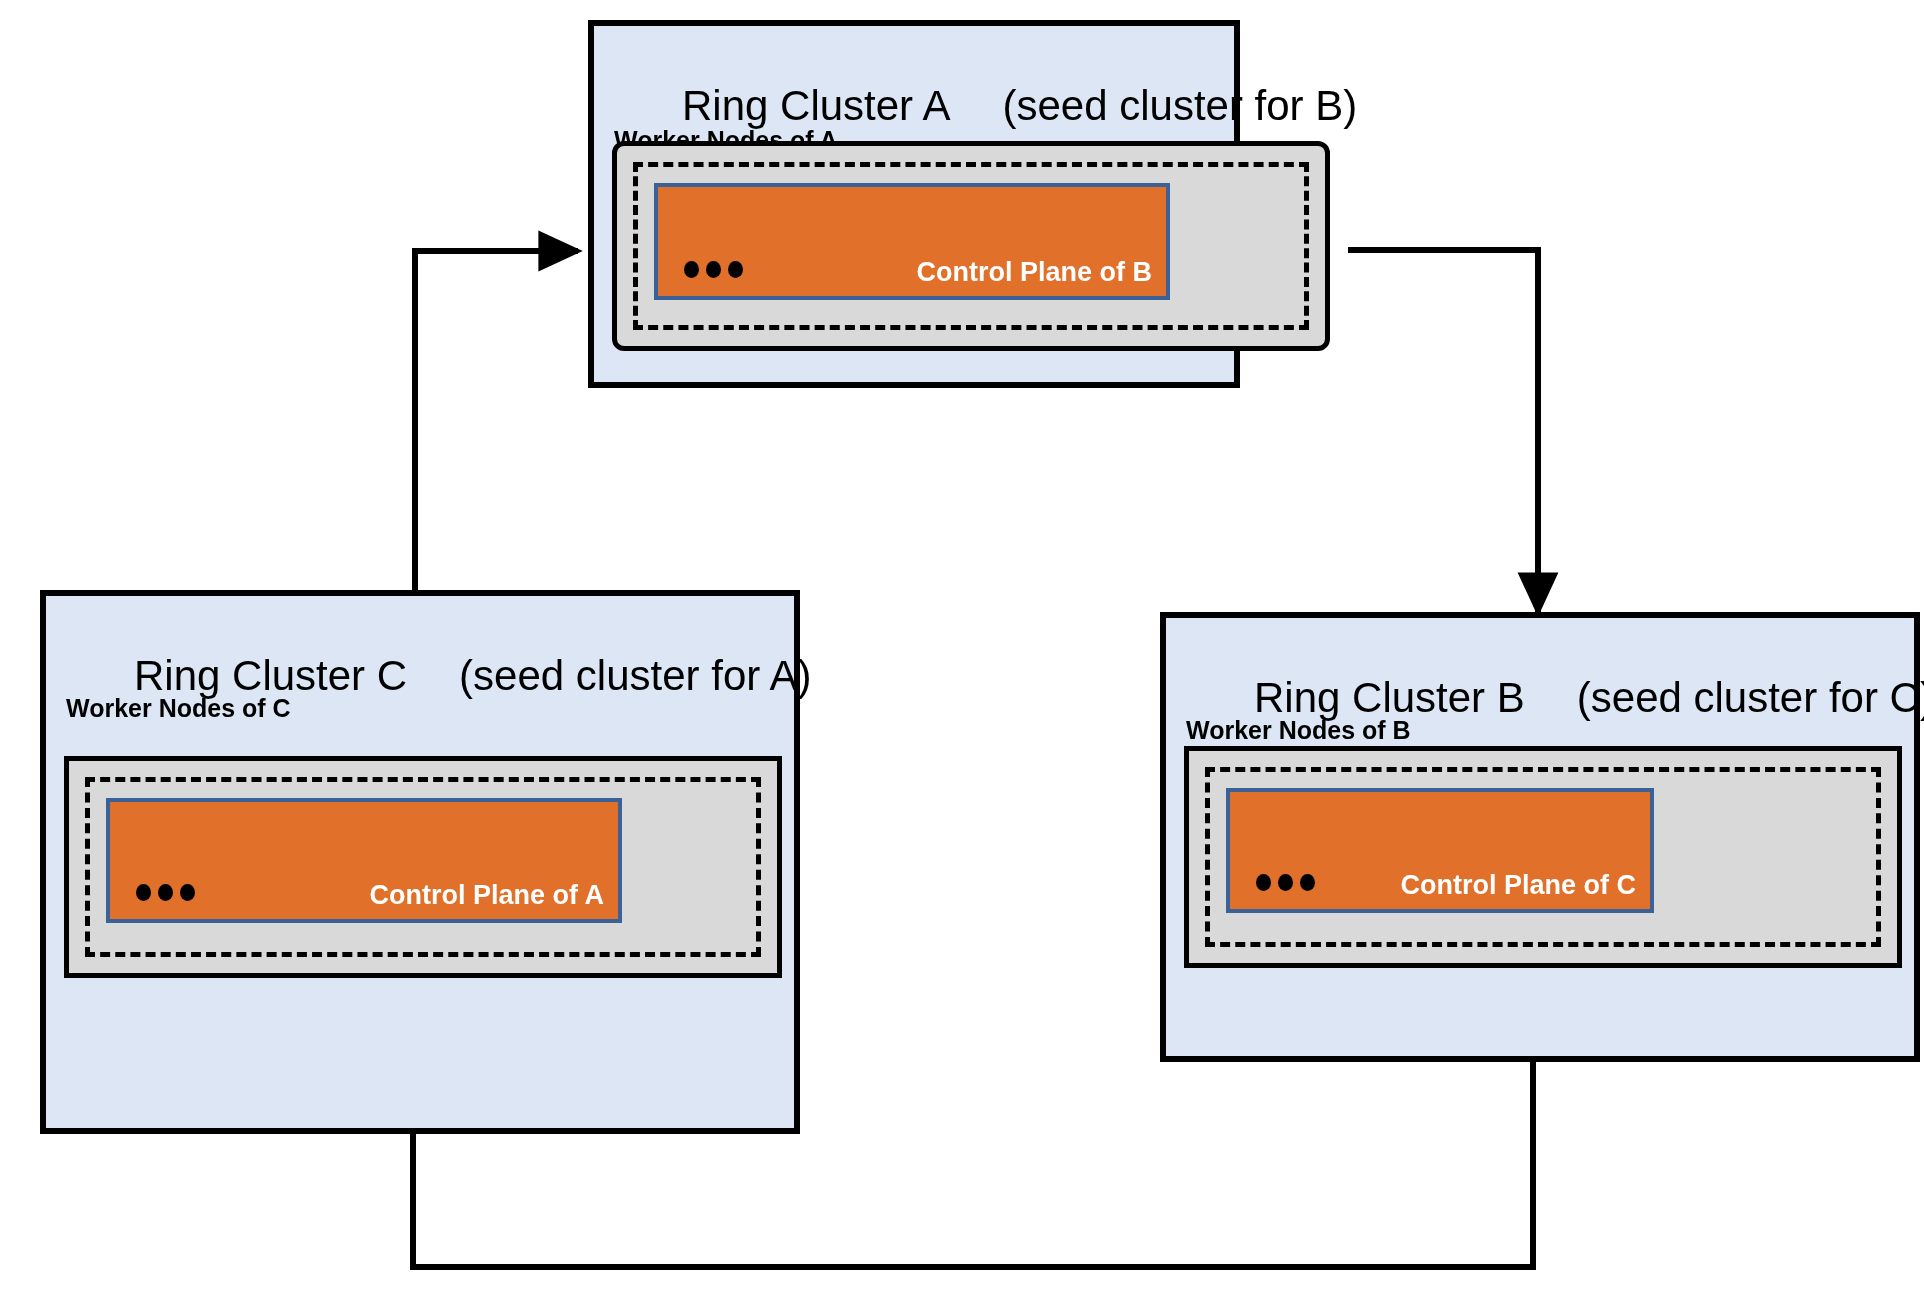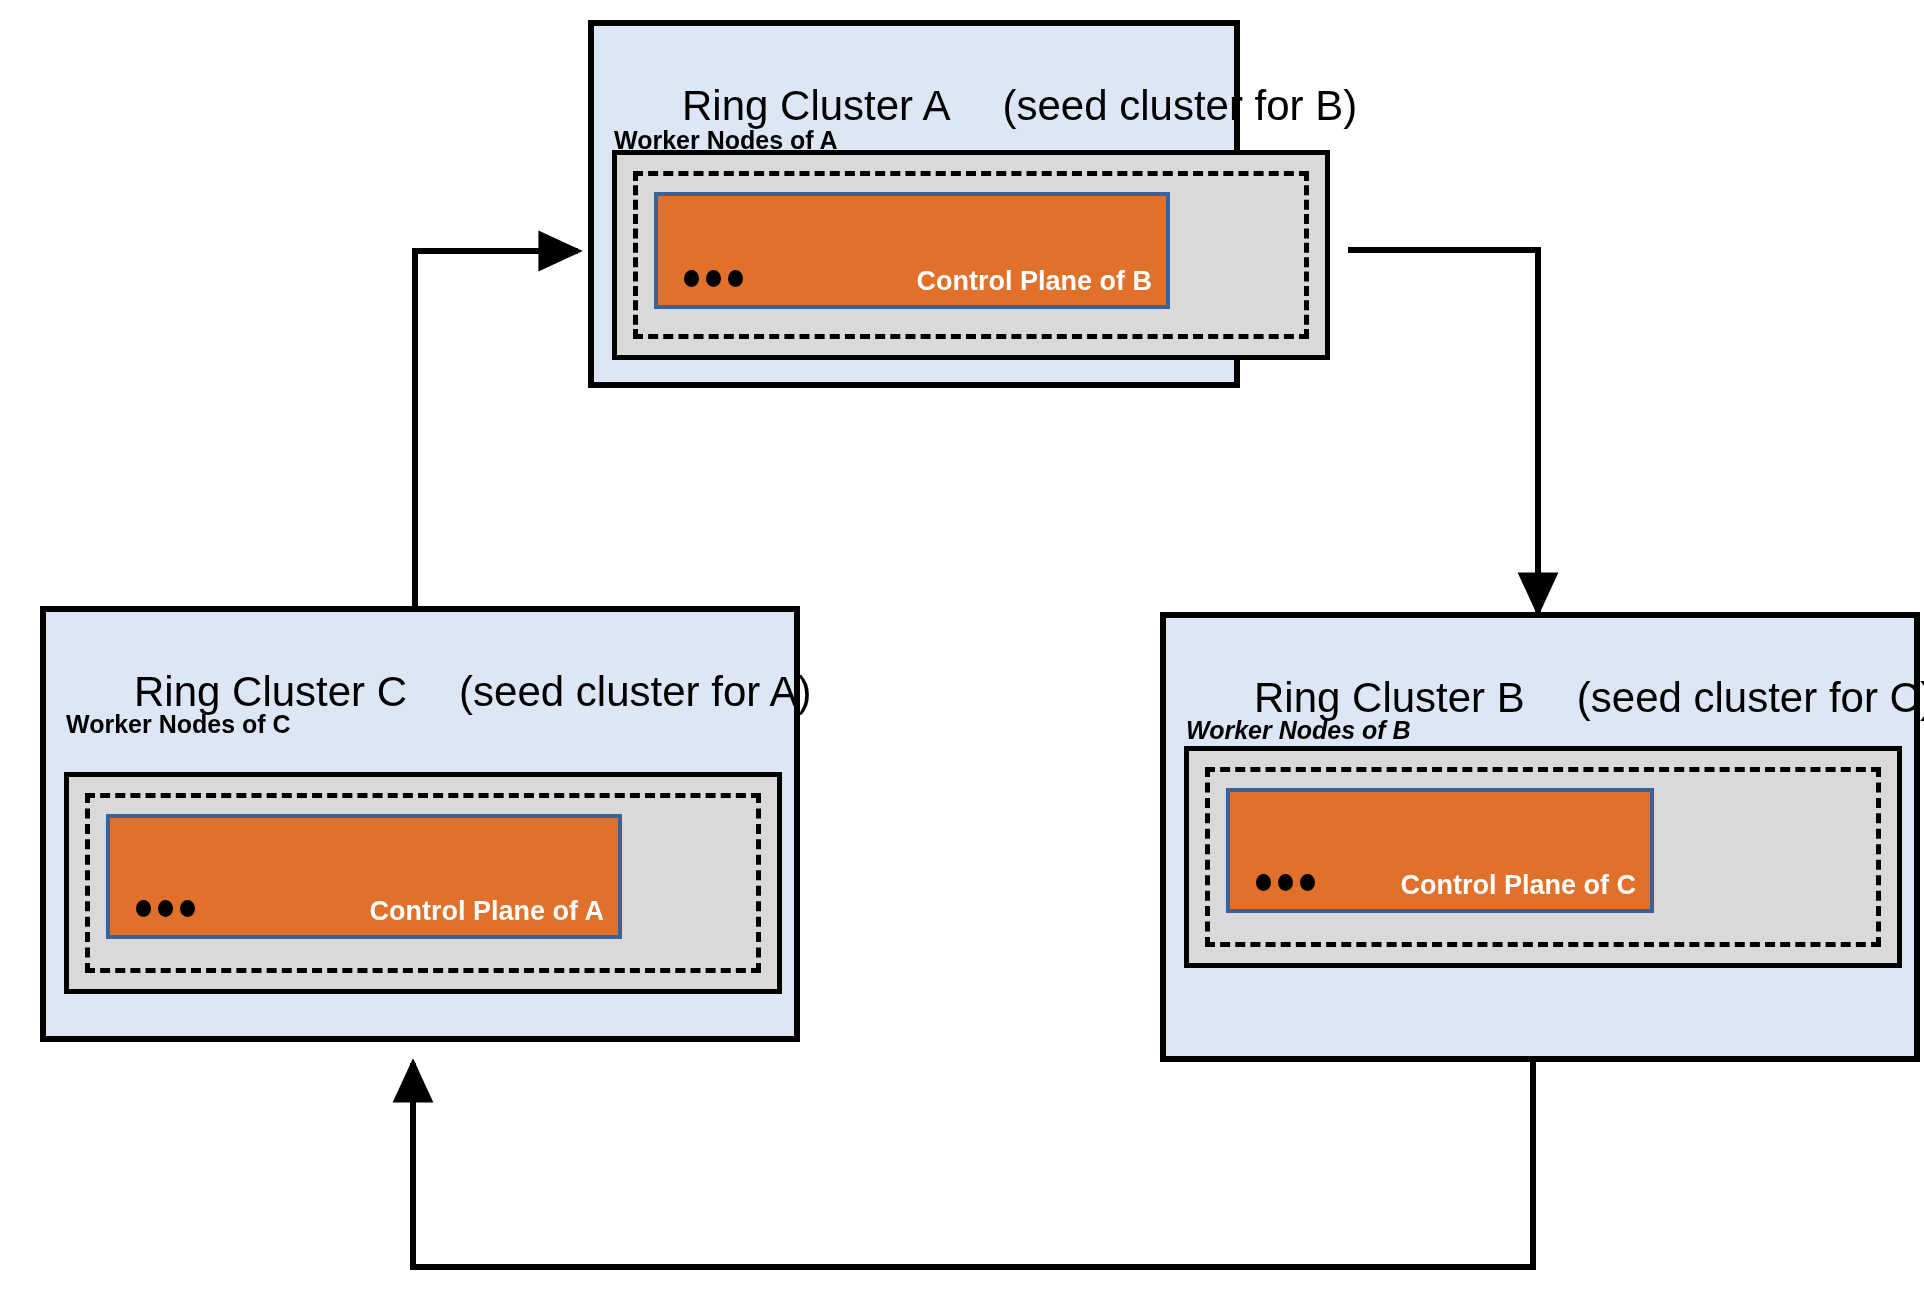--- a/index.html
+++ b/index.html
@@ -123,35 +123,35 @@
 
     <path d="M 415 618 L 415 251 L 578 251" fill="none" stroke="#000000" stroke-width="6" marker-end="url(#arrowhead)"></path>
   </svg>
 
   <div class="cluster" style="left:588px; top:20px; width:652px; height:368px;">
     <div class="cluster-title">
       <span>Ring Cluster A</span><span class="tspace"></span><span>(seed cluster for B)</span>
     </div>
     <div class="worker-label" style="top:100px;text-align:right;">Worker Nodes of A</div>
 
-    <div class="worker-box" style="left:18px; top:124px; width:718px; height:210px;">
+    <div class="worker-box" style="left:18px; top:115px; width:718px; height:210px;border-radius:12px;">
       <div class="dashed-box" style="left:16px; top:16px; right:16px; bottom:16px;">
         <div class="cp-box" style="left:16px; top:16px; width:516px; height:117px;">
           <div class="dots">
             <span></span>
               <span></span>
               <span></span>
           </div>
           <div class="cp-label">Control Plane of B</div>
         </div>
       </div>
     </div>
   </div>
 
-  <div class="cluster" style="left:40px; top:606px; width:760px; height:436px;">
+  <div class="cluster" style="left:40px; top:590px; width:760px; height:544px;">
     <div class="cluster-title">
       <span>Ring Cluster C</span><span class="tspace"></span><span>(seed cluster for A)</span>
     </div>
     <div class="worker-label" style="top:98px;">Worker Nodes of C</div>
 
     <div class="worker-box" style="left:18px; top:128px; width:718px; height:222px;margin-top:32px;">
       <div class="dashed-box" style="left:16px; top:16px; right:16px; bottom:16px;">
         <div class="cp-box" style="left:16px; top:16px; width:516px; height:125px;">
           <div class="dots">
             <span></span>
@@ -161,21 +161,21 @@
           <div class="cp-label">Control Plane of A</div>
         </div>
       </div>
     </div>
   </div>
 
   <div class="cluster" style="left:1160px; top:612px; width:760px; height:450px;">
     <div class="cluster-title">
       <span>Ring Cluster B</span><span class="tspace"></span><span>(seed cluster for C)</span>
     </div>
-    <div class="worker-label" style="top:98px;font-style:italic;">Worker Nodes of B</div>
+    <div class="worker-label" style="top:98px;">Worker Nodes of B</div>
 
     <div class="worker-box" style="left:18px; top:128px; width:718px; height:222px;">
       <div class="dashed-box" style="left:16px; top:16px; right:16px; bottom:16px;">
         <div class="cp-box" style="left:16px; top:16px; width:428px; height:125px;">
           <div class="dots">
             <span></span>
               <span></span>
               <span></span>
           </div>
           <div class="cp-label">Control Plane of C</div>

